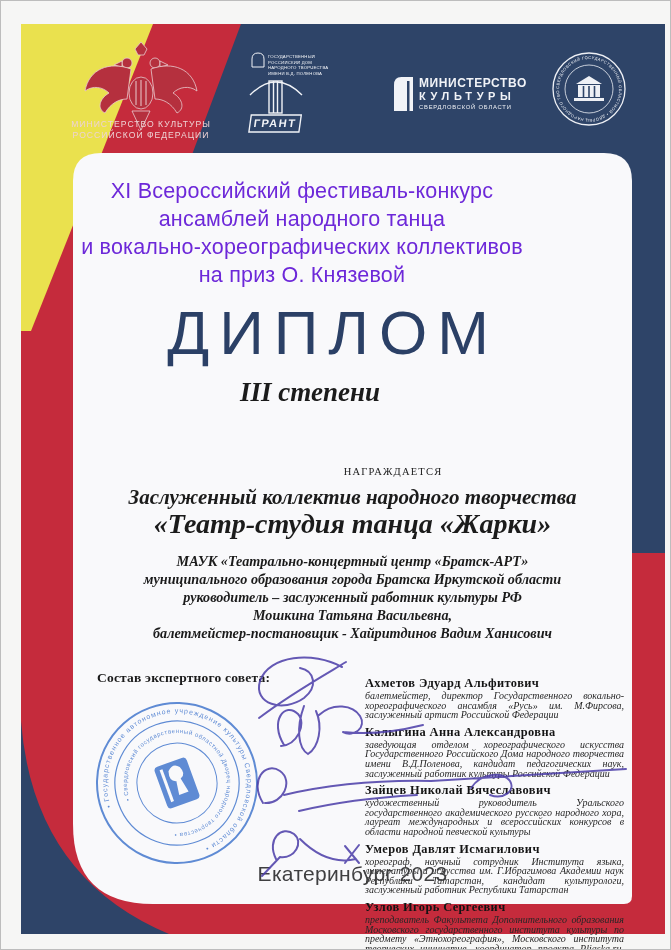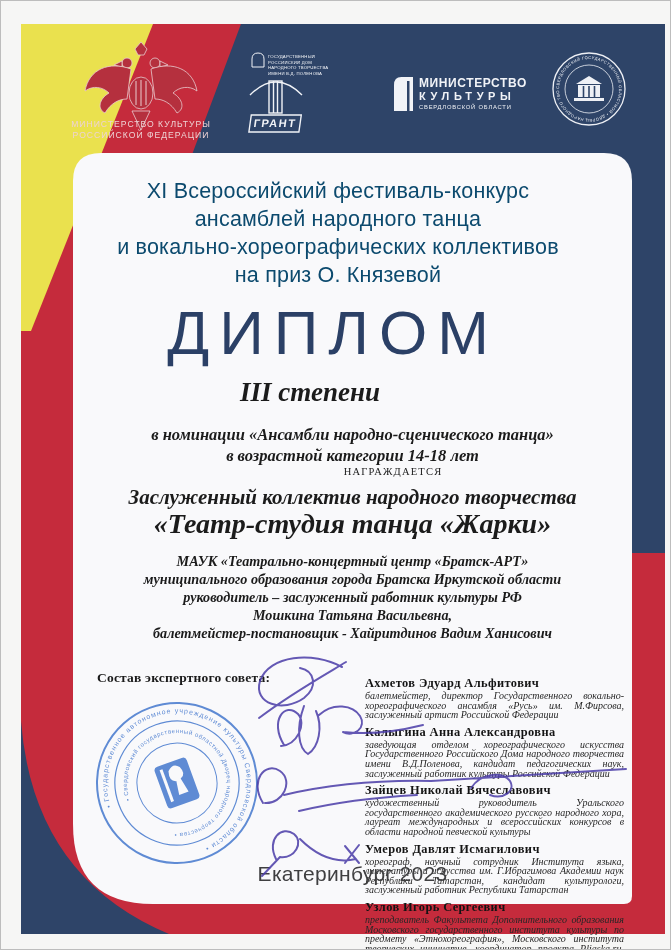--- a/index.html
+++ b/index.html
@@ -6,23 +6,22 @@
   .page{
     position:relative;width:671px;height:950px;overflow:hidden;
     background:#f6f6f5;border:1px solid #bdbdbd;box-sizing:border-box;
     font-family:"Liberation Sans",sans-serif;
   }
   .abs{position:absolute;}
   svg text{user-select:none;}
   
   .fest-title{
     left:72px;top:176px;width:458px;text-align:center;
-    color:#0c4a6e;font-size:21.5px;line-height:28px;font-weight:400;
+    color:#6d28d9;font-size:21.5px;line-height:28px;font-weight:400;
     letter-spacing:0.2px;
-    padding-left:36px;
   }
   
   .diplom-word{
     left:72px;top:299px;width:510px;text-align:center;
     color:#2b4066;font-size:62px;line-height:66px;font-weight:400;
     letter-spacing:10px;text-indent:10px;
   }
   .serif{font-family:"Liberation Serif",serif;color:#1b1b1b;}
   .degree{
     left:72px;top:376px;width:474px;text-align:center;
@@ -184,24 +183,20 @@
     <div>XI Всероссийский фестиваль-конкурс</div>
     <div>ансамблей народного танца</div>
     <div>и вокально-хореографических коллективов</div>
     <div>на приз О. Князевой</div>
   </div>
 
   <div class="abs diplom-word">ДИПЛОМ</div>
 
   <div class="abs serif degree">III степени</div>
 
-  <div class="abs serif nomination">
-    <div>в номинации «Ансамбли народно-сценического танца»</div>
-    <div>в возрастной категории 14-18 лет</div>
-  </div>
 
   <div class="abs serif awarded">НАГРАЖДАЕТСЯ</div>
 
   <div class="abs serif rec1">Заслуженный коллектив народного творчества</div>
   <div class="abs serif rec2">«Театр-студия танца «Жарки»</div>
 
   <div class="abs serif org-block">
     <div>МАУК «Театрально-концертный центр «Братск-АРТ»</div>
     <div>муниципального образования города Братска Иркутской области</div>
     <div>руководитель – заслуженный работник культуры РФ</div>

